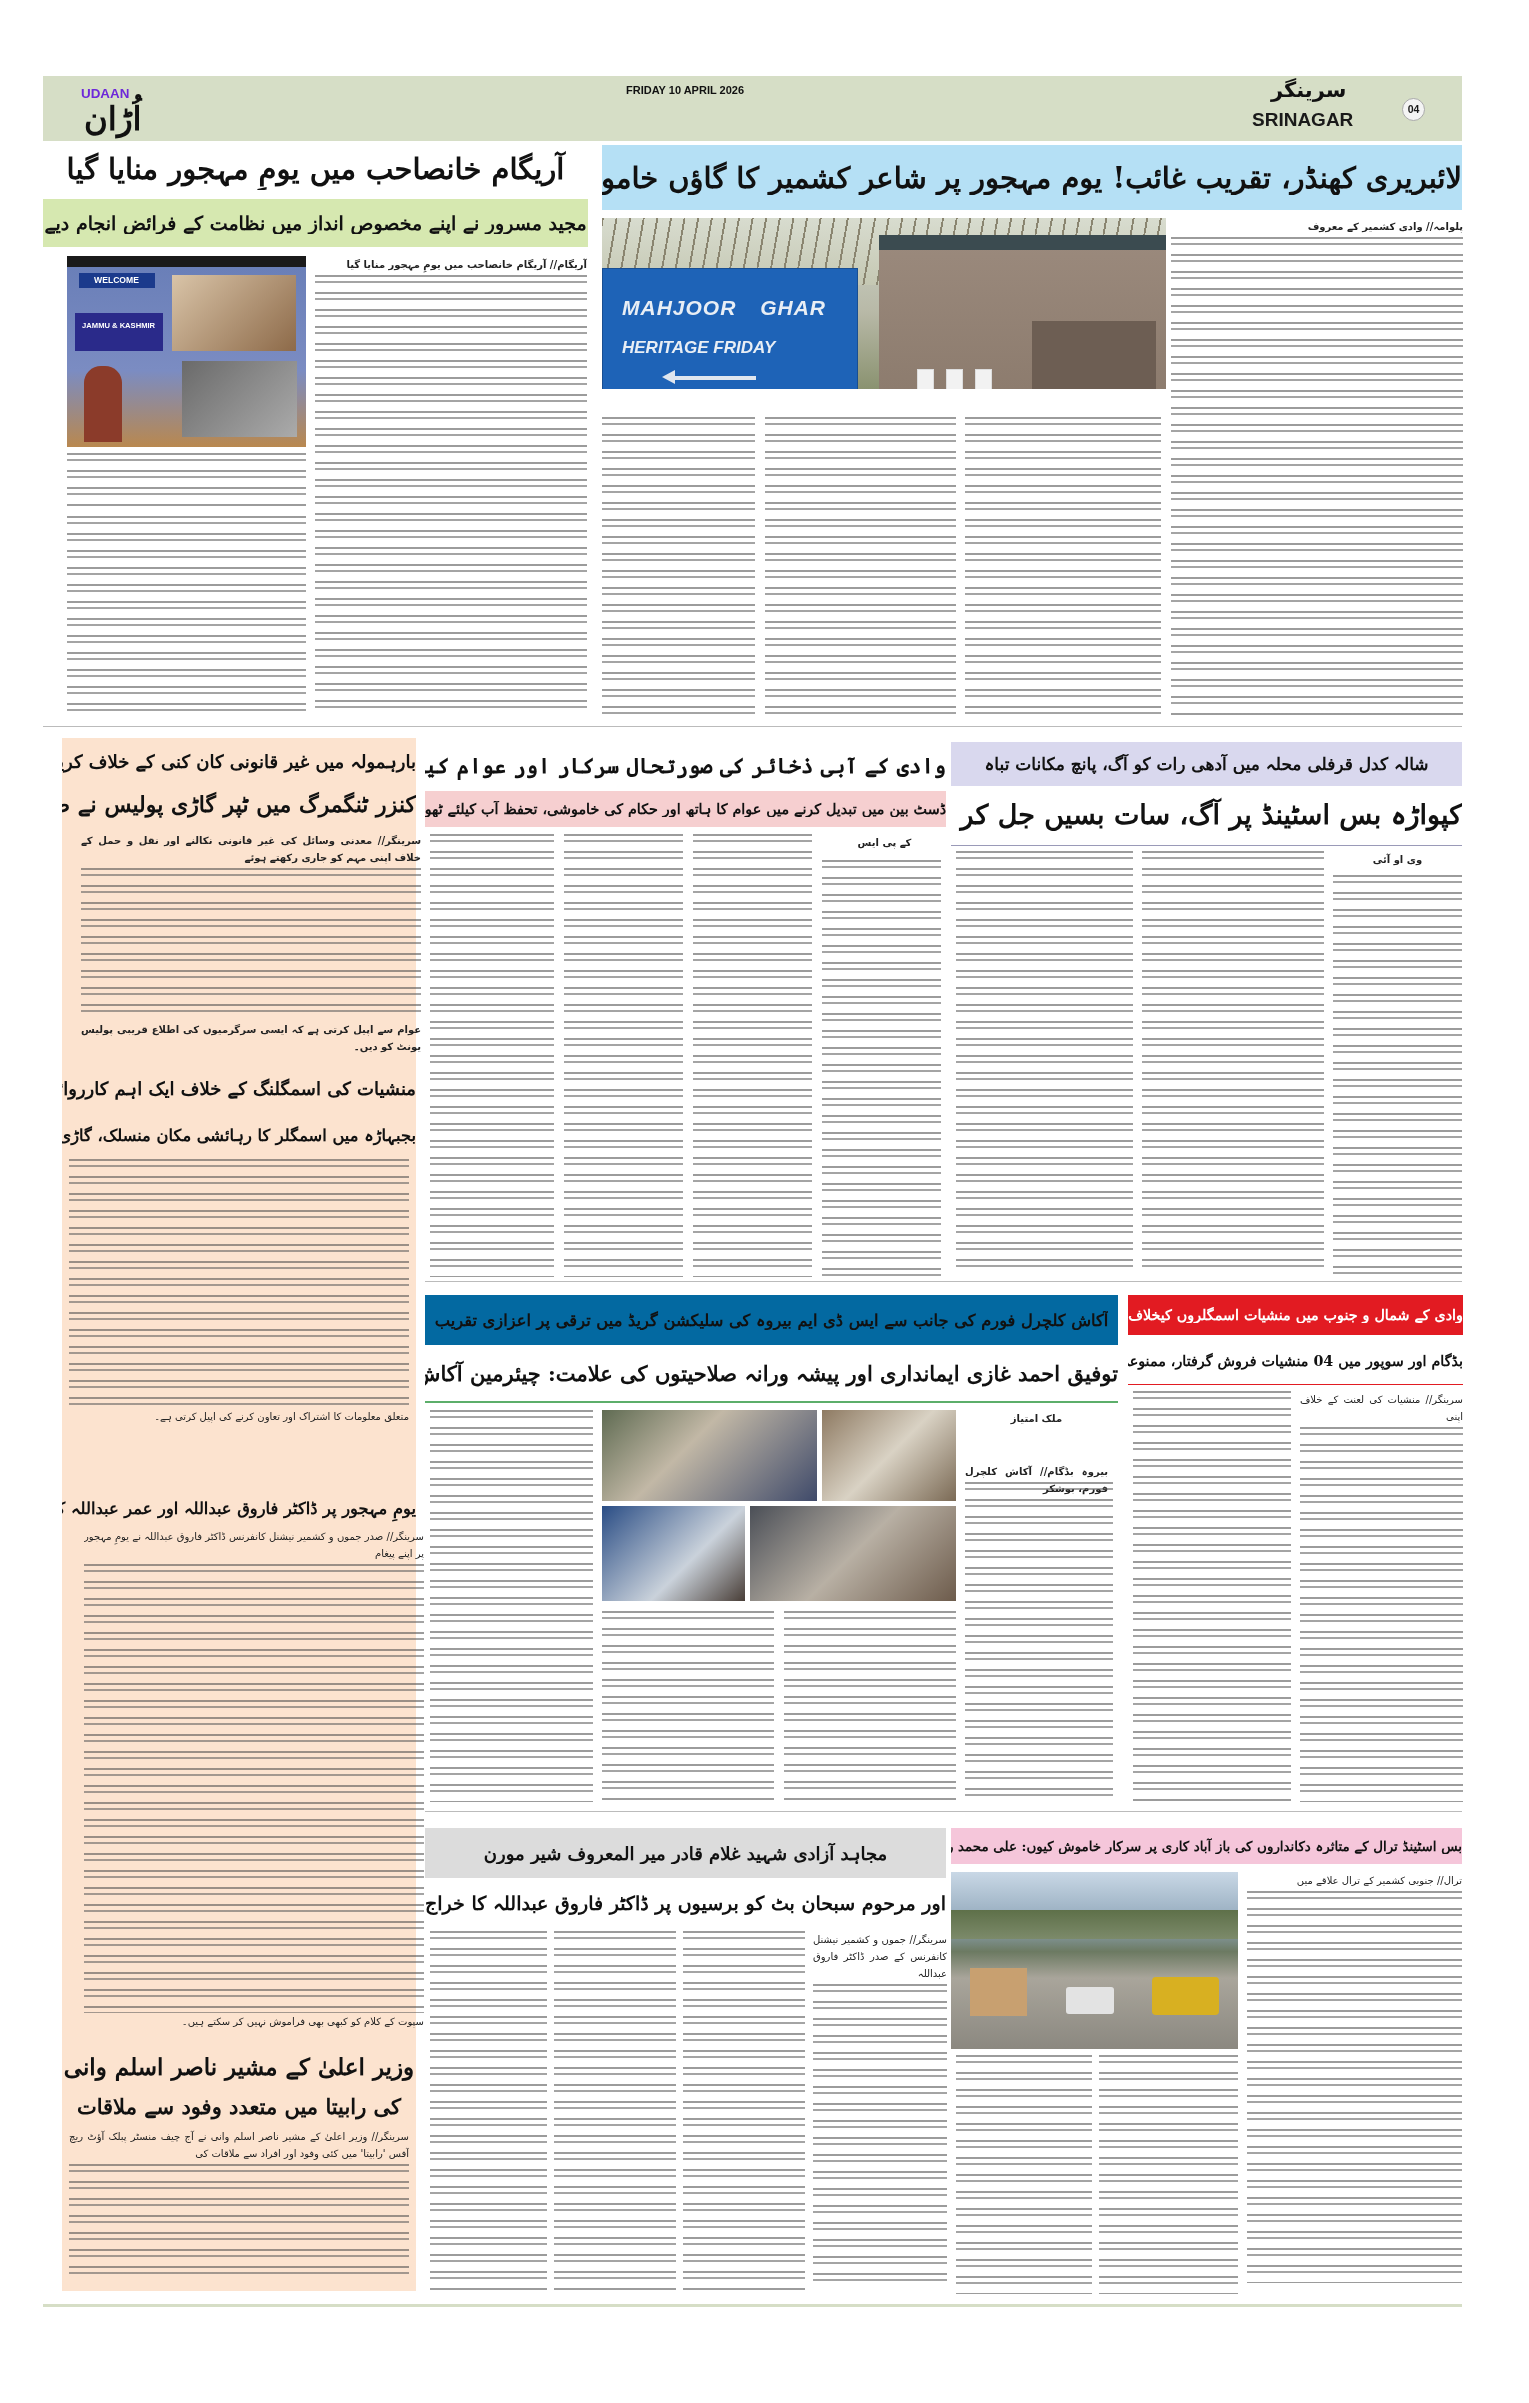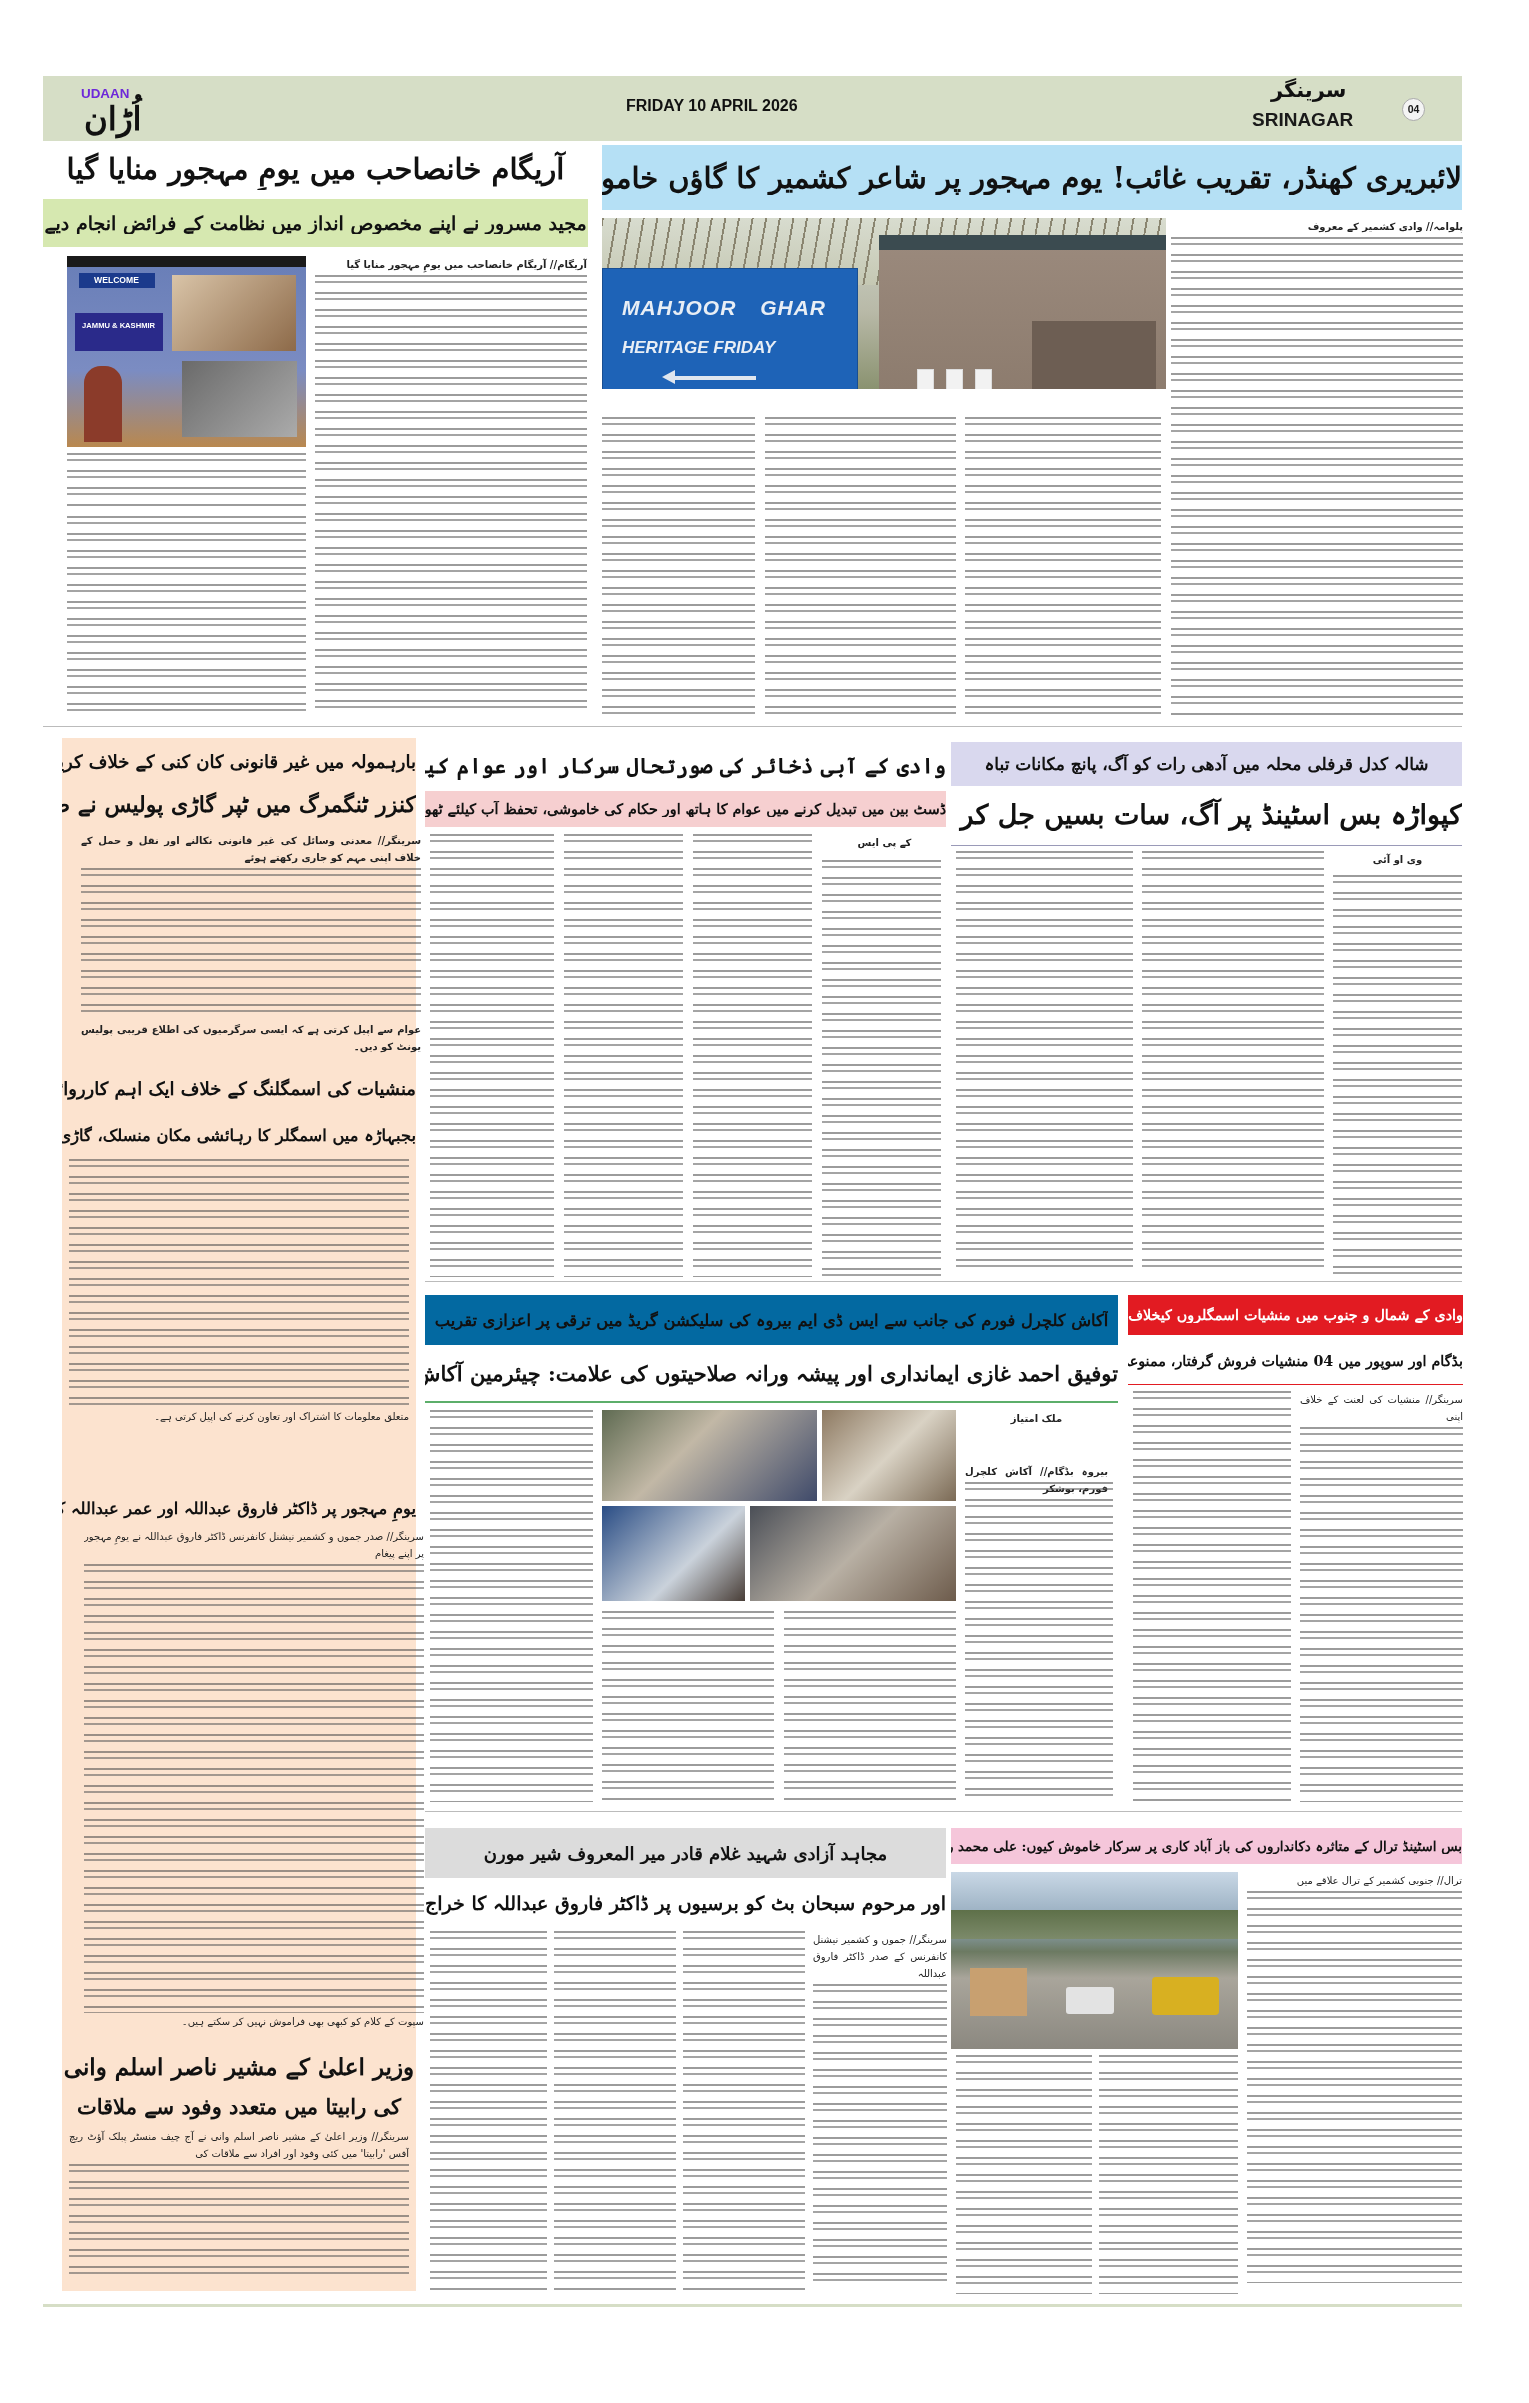--- a/index.html
+++ b/index.html
@@ -5,21 +5,21 @@
   * { box-sizing: border-box; margin: 0; padding: 0; }
   html, body { width: 1529px; height: 2403px; background: #ffffff; overflow: hidden; }
   body { font-family: "DejaVu Sans", sans-serif; color: #1a1a1a; position: relative; }
   .urdu { direction: rtl; font-family: "DejaVu Sans", sans-serif; }
   .abs { position: absolute; }
 
   
   .masthead { left: 43px; top: 76px; width: 1419px; height: 65px; background: #d6dec6; }
   .logo-en { left: 81px; top: 86px; font-size: 13.4px; font-weight: bold; color: #6d28d9; font-family: "Liberation Sans", sans-serif; }
   .logo-ur { left: 84px; top: 99px; font-size: 32.5px; font-weight: bold; color: #111; font-family: "DejaVu Serif", serif; }
-  .date { left: 626px; top: 97px; font-size: 16px; font-weight: bold; font-family: "Liberation Sans", sans-serif; color: #111; }
+  .date { left: 626px; top: 84px; font-size: 11px; font-weight: bold; font-family: "Liberation Sans", sans-serif; color: #111; }
   .city-ur { left: 1271px; top: 78px; font-size: 21px; font-weight: bold; color: #111; }
   .city-en { left: 1252px; top: 109px; font-size: 19px; font-weight: bold; font-family: "Liberation Sans", sans-serif; }
   .page-num { left: 1402px; top: 98px; width: 23px; height: 23px; border-radius: 50%; background: #f4f4f4; border: 1px solid #aaa; font-size: 10.5px; font-weight: bold; text-align: center; line-height: 21px; font-family: "Liberation Sans", sans-serif; }
 
   
   .txt { direction: rtl; font-size: 10px; line-height: 17px; color: #222; text-align: justify; overflow: hidden; }
   .lines { background: repeating-linear-gradient(to bottom, #4a4a4a 0 1.9px, transparent 1.9px 5.7px, #5a5a5a 5.7px 7.6px, transparent 7.6px 17px); opacity: .55; }
 
   .hd { direction: rtl; text-align: center; font-weight: bold; color: #111; font-family: "DejaVu Serif", serif; white-space: nowrap; overflow: hidden; }
   .band { display: flex; align-items: center; justify-content: center; }

